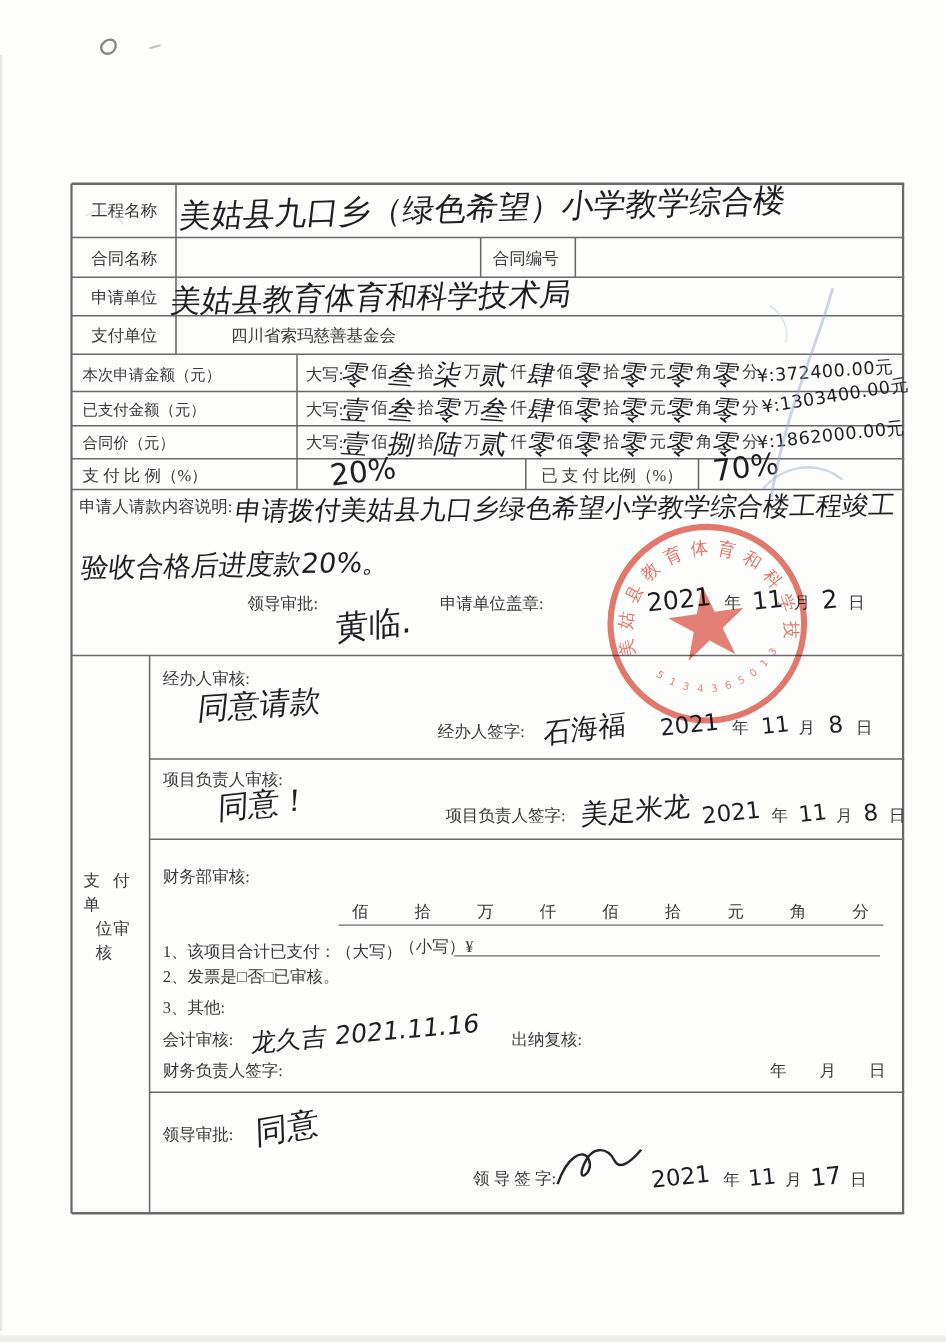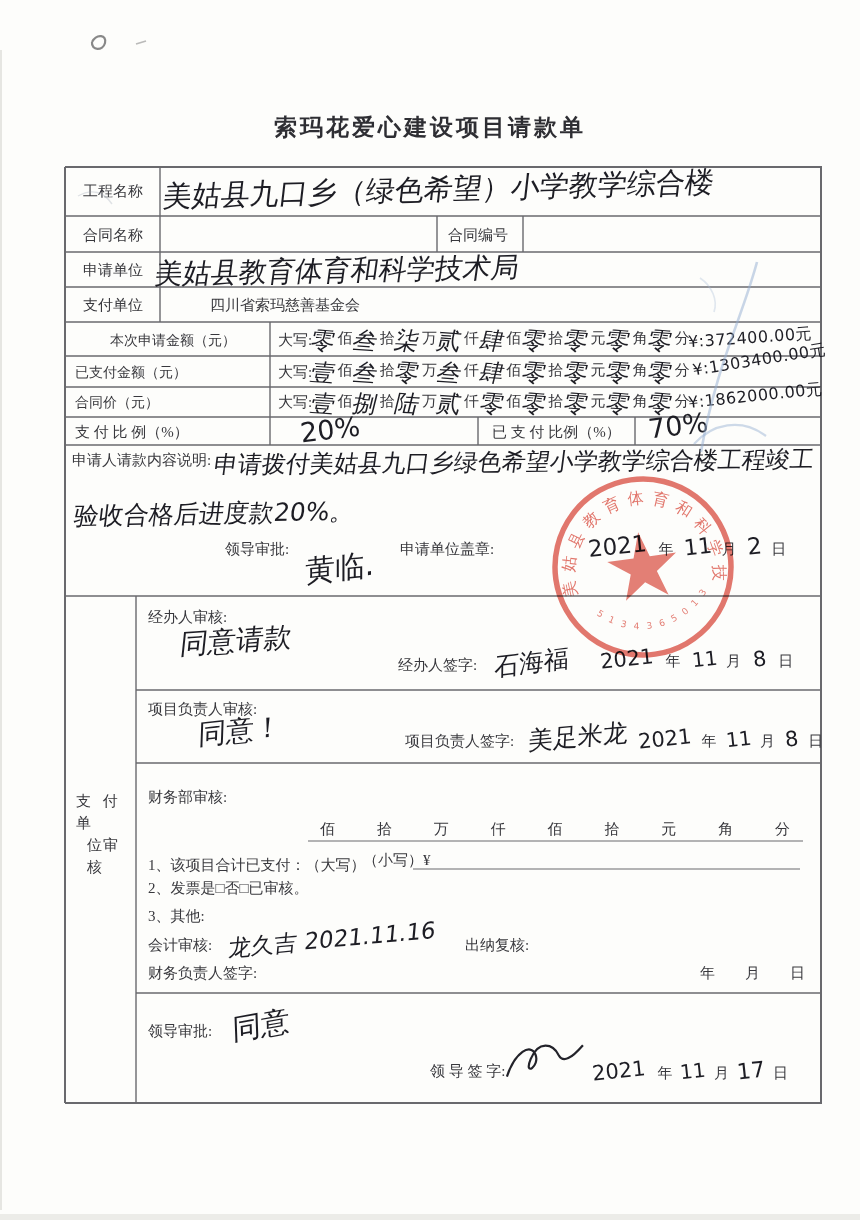--- a/index.html
+++ b/index.html
@@ -63,35 +63,34 @@
       <line x1="523" y1="216" x2="523" y2="252"></line>
       <line x1="270" y1="322" x2="270" y2="445"></line>
       <line x1="478" y1="417" x2="478" y2="445"></line>
       <line x1="635" y1="417" x2="635" y2="445"></line>
       <line x1="136" y1="596" x2="136" y2="1103"></line>
       <line x1="308" y1="841" x2="803" y2="841" stroke-width="1.1"></line>
       <line x1="413" y1="869" x2="800" y2="869" stroke-width="1.1"></line>
     </g>
   </svg>
 
-  <div class="abs title" style="top:112px;z-index:2;">索玛花爱心建设项目请款单</div>
 
   <span class="abs pt" style="left:83px;top:182px;z-index:2;">工程名称</span>
   <span class="abs hw" style="left:163px;top:170px;font-size:29px;transform:rotate(-1.5deg) skewX(-8deg);z-index:3;">美姑县九口乡（绿色希望）小学教学综合楼</span>
 
   <span class="abs pt" style="left:83px;top:226px;z-index:2;">合同名称</span>
   <span class="abs pt" style="left:448px;top:226px;z-index:2;">合同编号</span>
 
   <span class="abs pt" style="left:83px;top:261px;z-index:2;">申请单位</span>
   <span class="abs hw" style="left:155px;top:252px;font-size:28px;transform:rotate(-1deg) skewX(-9deg);z-index:3;">美姑县教育体育和科学技术局</span>
 
   <span class="abs pt" style="left:83px;top:296px;z-index:2;">支付单位</span>
   <span class="abs pt" style="left:210px;top:296px;z-index:2;">四川省索玛慈善基金会</span>
 
-  <span class="abs pt pt-sm" style="left:75px;top:332px;z-index:2;margin-left:35px;">本次申请金额（元）</span>
+  <span class="abs pt pt-sm" style="left:75px;top:332px;z-index:2;">本次申请金额（元）</span>
   <span class="abs pt" style="left:278px;top:331px;z-index:2;">大写:</span>
   <div class="abs digits" style="left:312px;top:320px;width:378px;z-index:3;">
     <span class="hw dg">零</span>
       <span class="u">佰</span>
     <span class="hw dg">叁</span>
       <span class="u">拾</span>
     <span class="hw dg">柒</span>
       <span class="u">万</span>
     <span class="hw dg">贰</span>
       <span class="u">仟</span>

